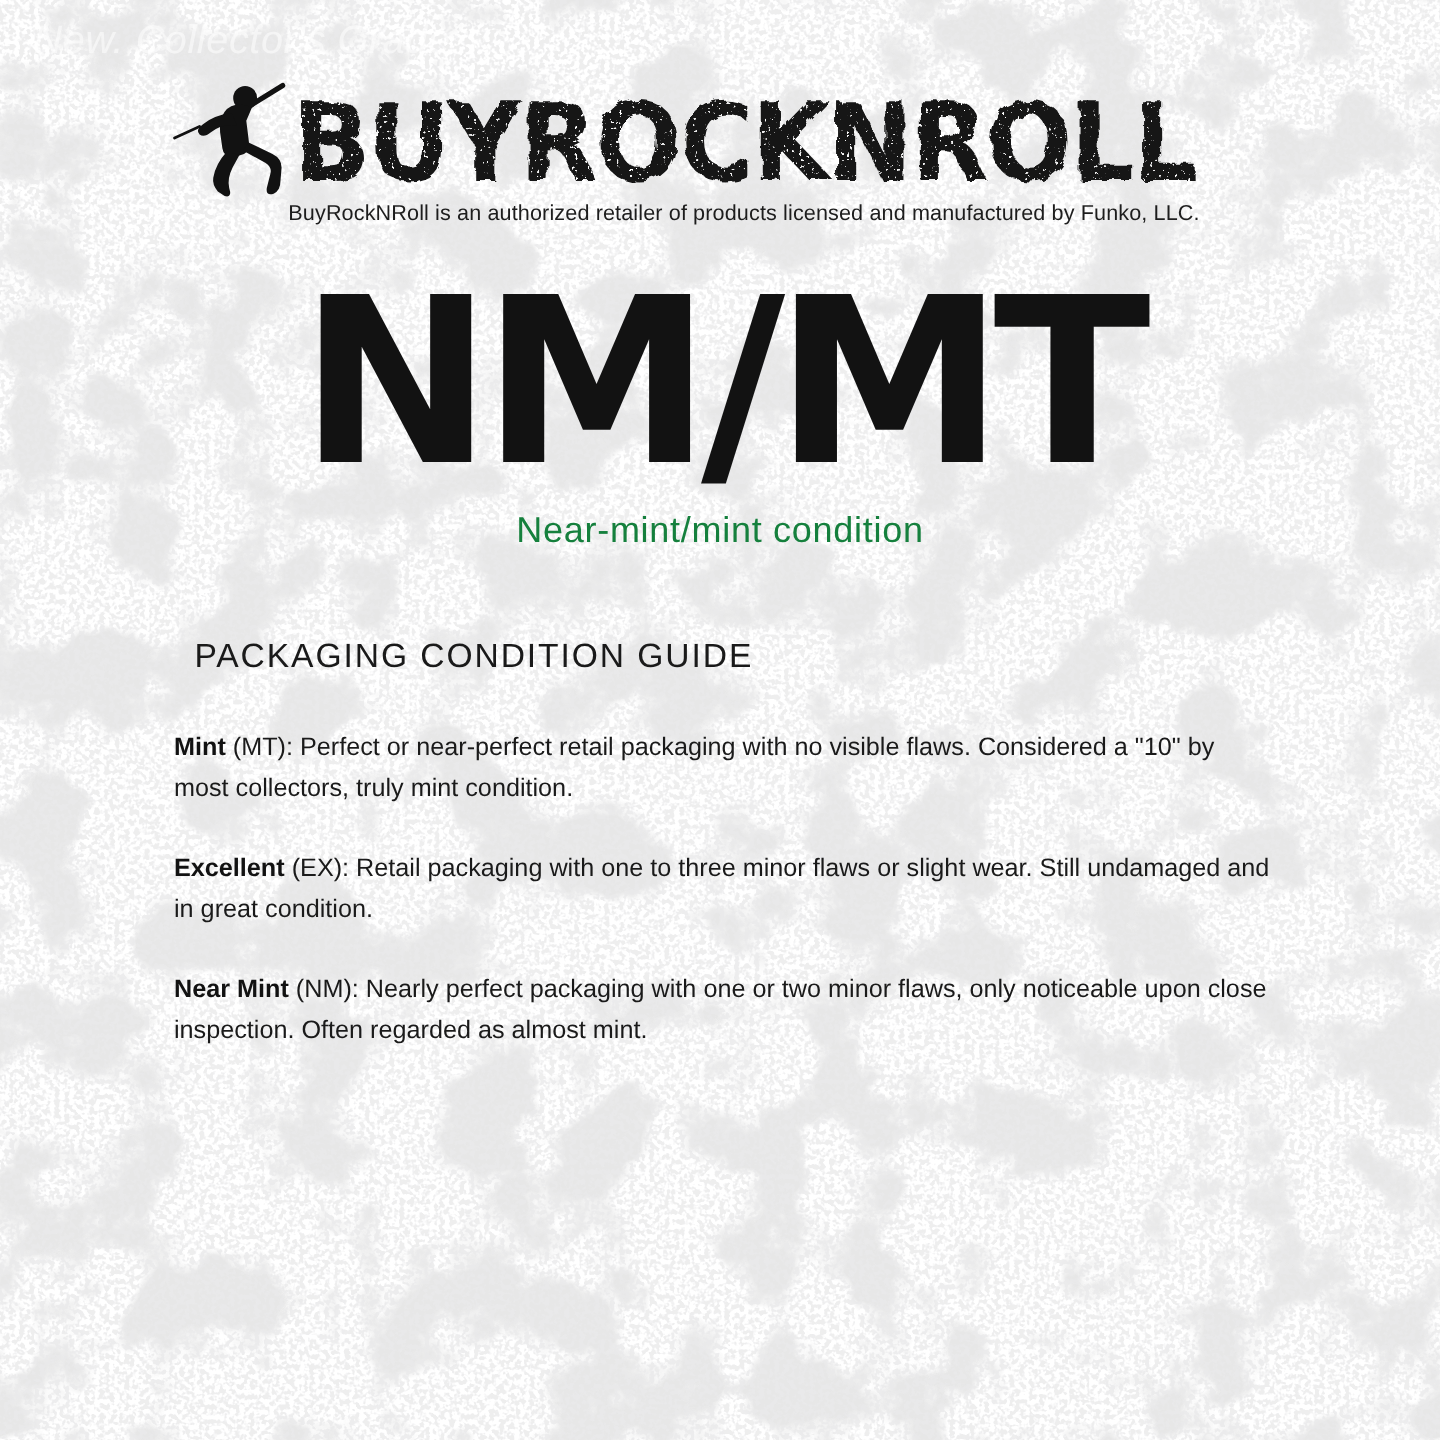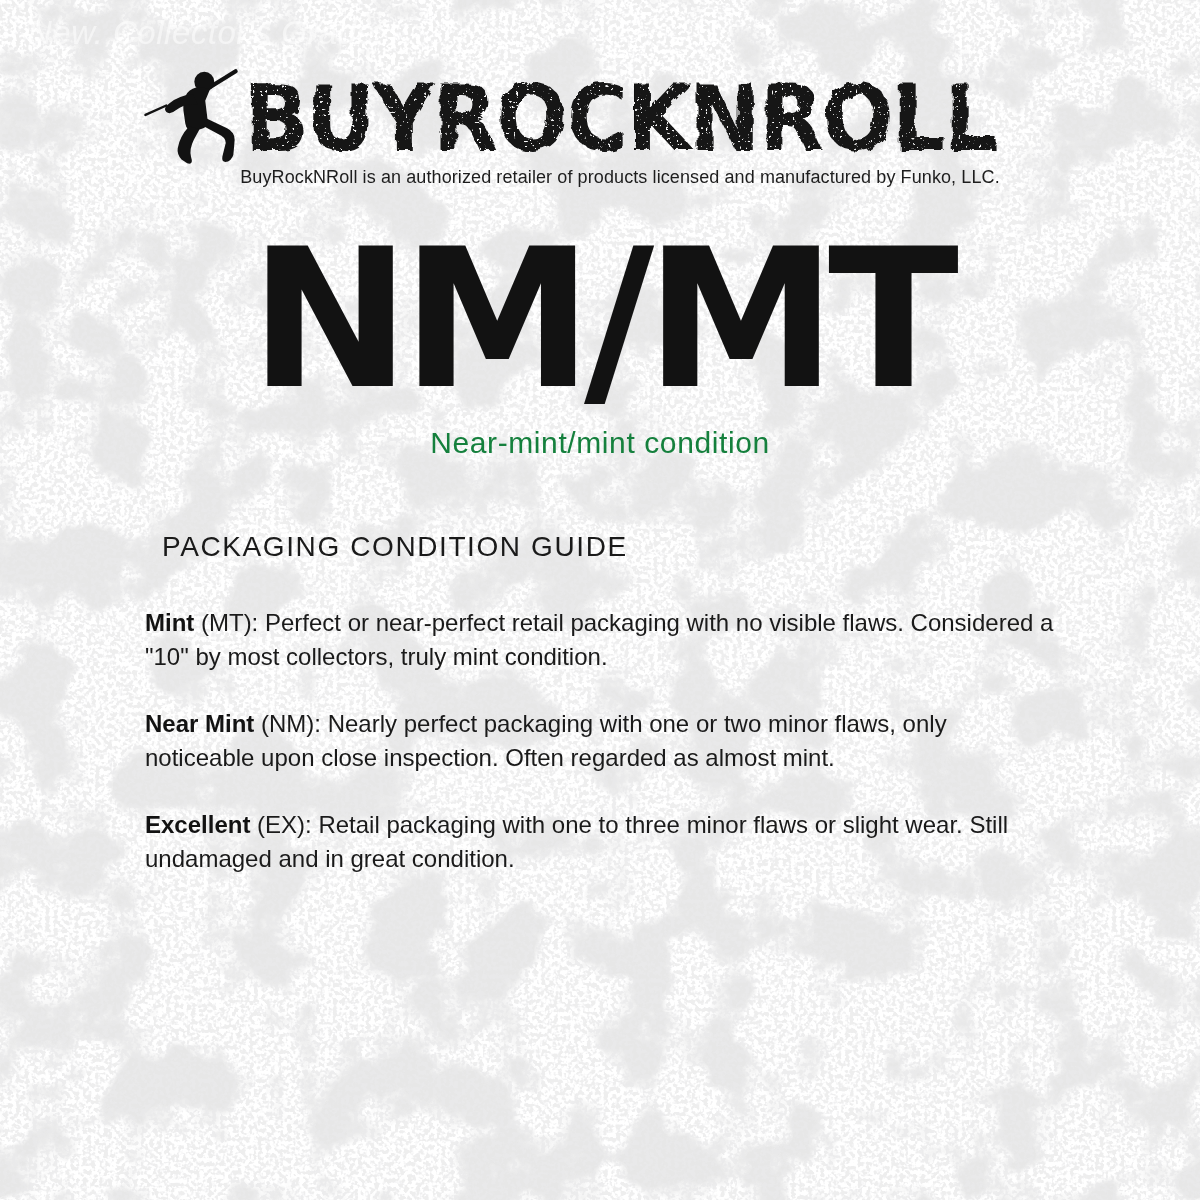--- a/index.html
+++ b/index.html
@@ -86,21 +86,21 @@
   }
 
   .entries {
     position: absolute;
     left: 145px;
     top: 606px;
     width: 916px;
   }
   .entry {
     margin: 0 0 33px 0;
-    font-size: 24px;
+    font-size: 21px;
     line-height: 34px;
     color: #1a1a1a;
   }
   .entry b { font-weight: 700; color: #121212; }
 </style>
 </head>
 <body>
 
 <div class="page">
 
@@ -160,22 +160,22 @@
   </section>
 
   <h2 class="guide-heading">PACKAGING CONDITION GUIDE</h2>
 
   <section class="entries">
     <p class="entry">
       <b>Mint</b>
       <span>(MT): Perfect or near-perfect retail packaging with no visible flaws. Considered a "10" by most collectors, truly mint condition.</span>
     </p>
     <p class="entry">
+      <b>Excellent</b>
+      <span>(EX): Retail packaging with one to three minor flaws or slight wear. Still undamaged and in great condition.</span>
+    </p>
+    <p class="entry">
       <b>Near Mint</b>
       <span>(NM): Nearly perfect packaging with one or two minor flaws, only noticeable upon close inspection. Often regarded as almost mint.</span>
-    </p>
-    <p class="entry">
-      <b>Excellent</b>
-      <span>(EX): Retail packaging with one to three minor flaws or slight wear. Still undamaged and in great condition.</span>
     </p>
   </section>
 
 </div>
 
 </body></html>

